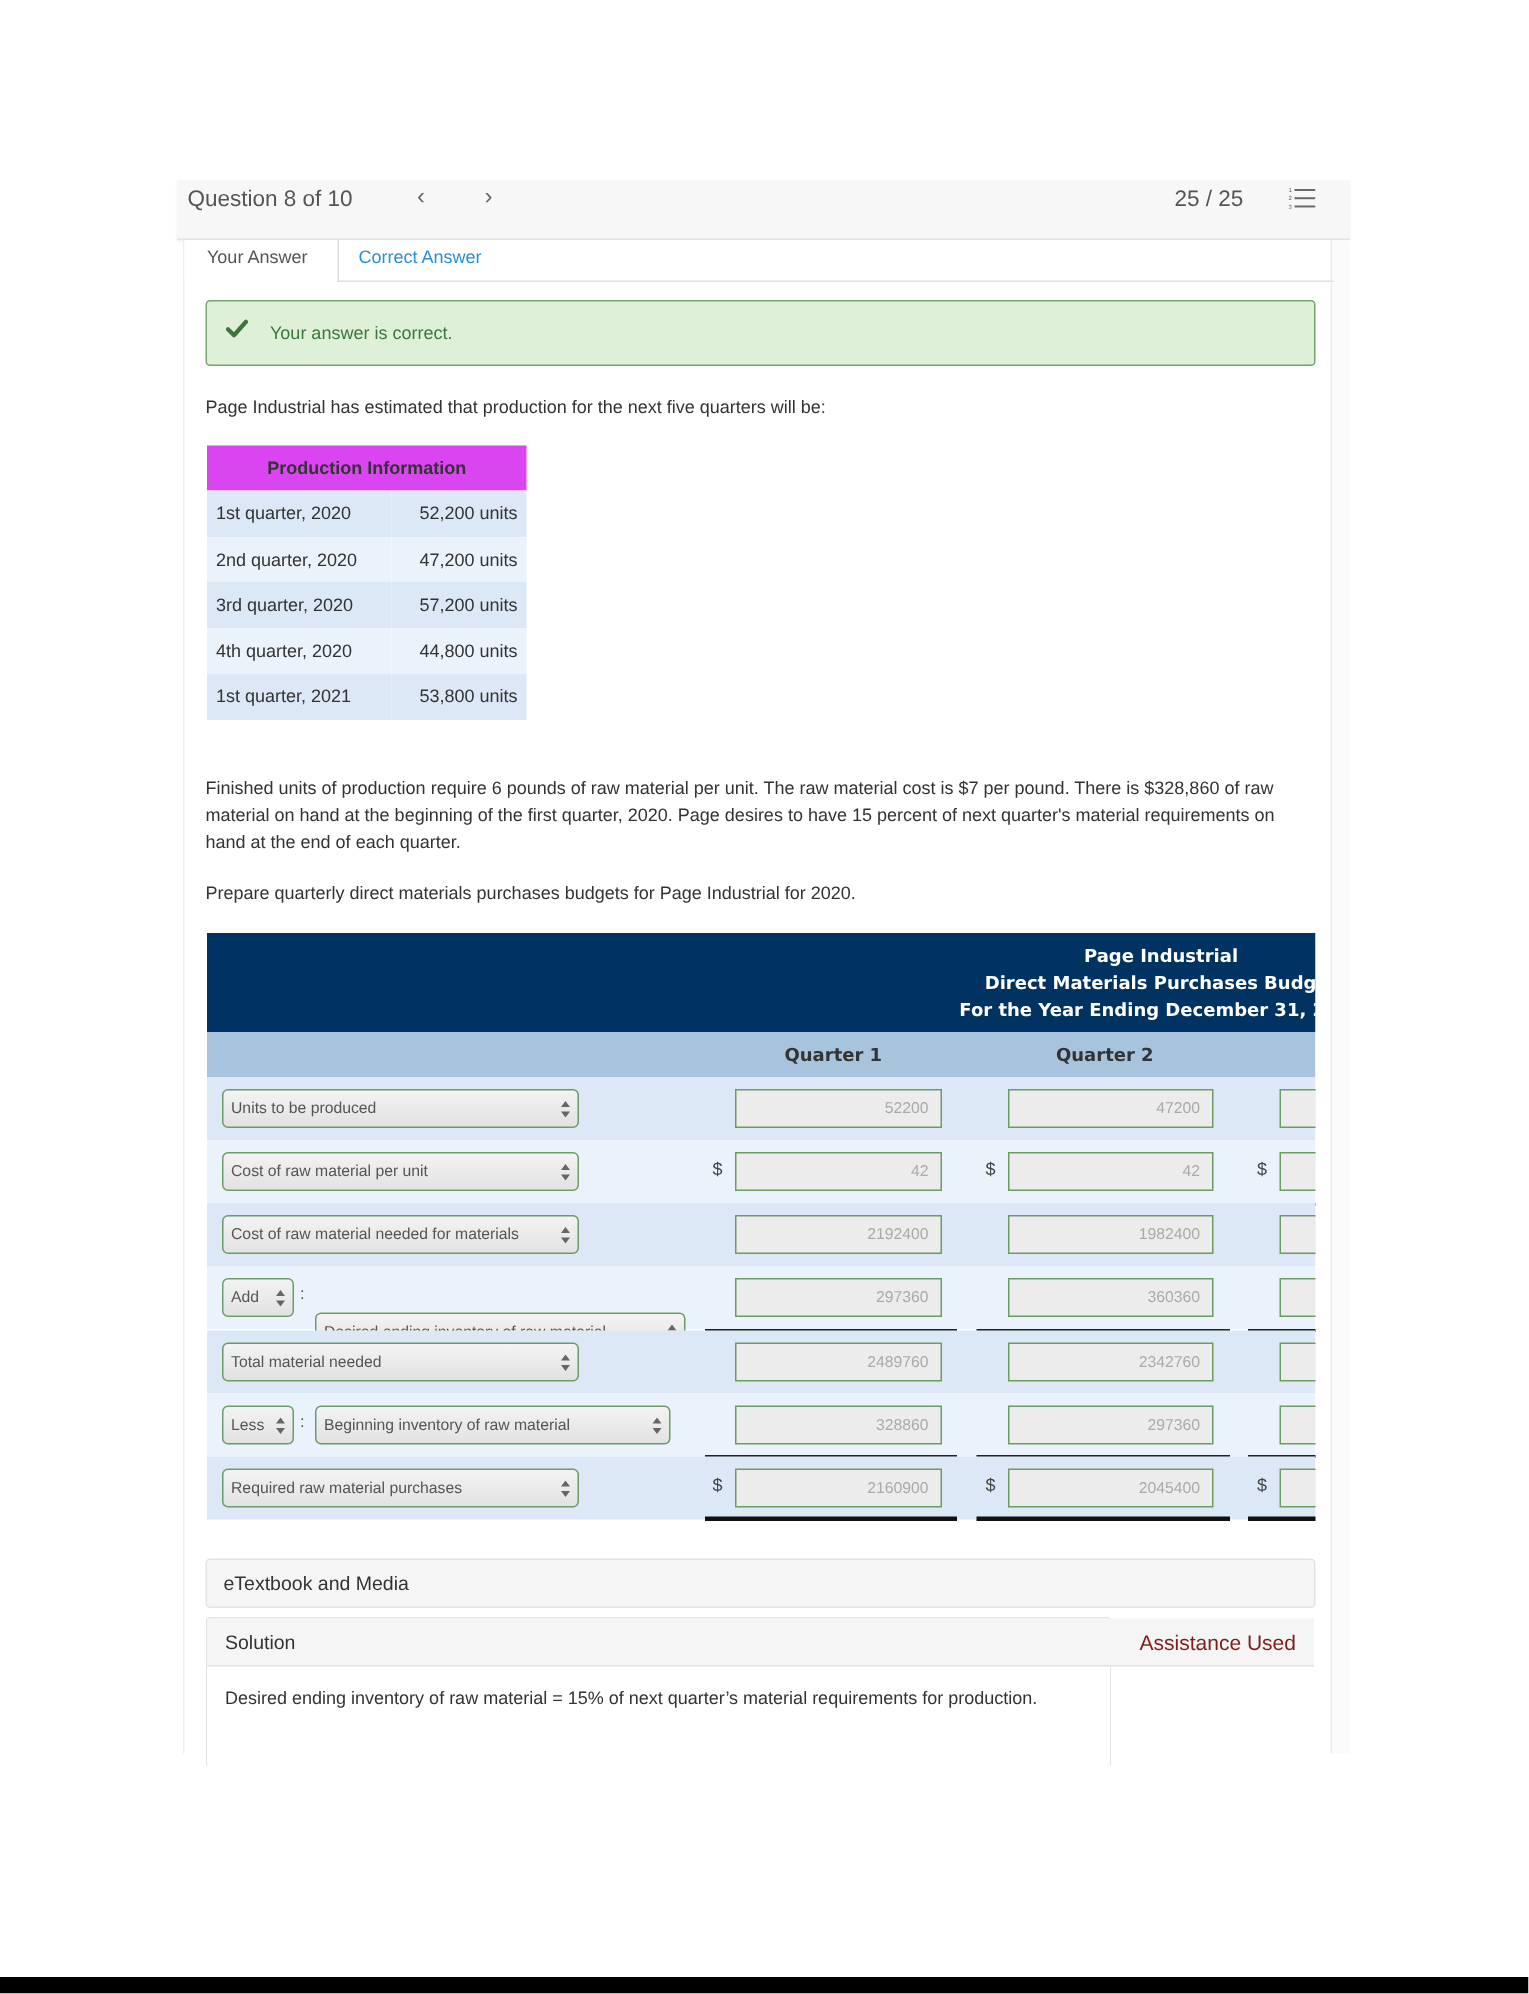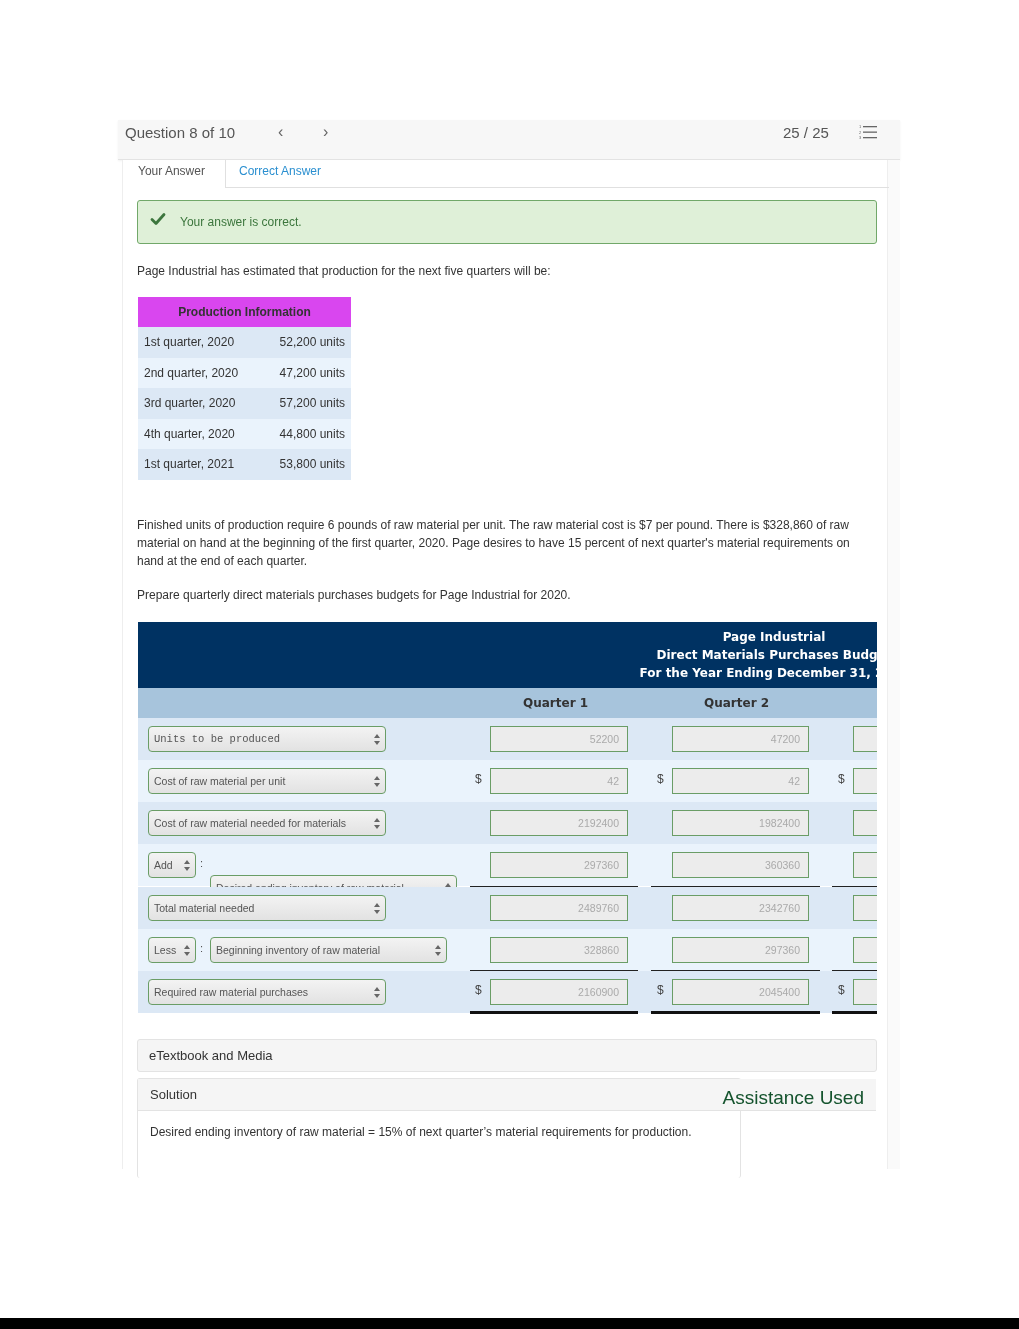--- a/index.html
+++ b/index.html
@@ -58,21 +58,21 @@
   .uline { position: absolute; height: 2px; background: #666; }
   .uline.thick { height: 3px; background: #111; }
   .uline.dark { background: #222; }
 
   .etb { position: absolute; left: 14px; top: 879px; width: 740px; height: 33px; background: #f5f5f5; border: 1px solid #e3e3e3; border-radius: 3px; }
   .etb .lbl { position: absolute; left: 11px; top: 8px; font-size: 13px; color: #333; cursor: pointer; }
 
   .sol { position: absolute; left: 14px; top: 918px; width: 604px; height: 100px; border: 1px solid #e3e3e3; border-radius: 3px; border-bottom: none; }
   .sol .head { position: absolute; left: 0; top: 0; width: 738px; height: 32px; background: #f5f5f5; border-bottom: 1px solid #e3e3e3; }
   .sol .head .lbl { position: absolute; left: 12px; top: 8px; font-size: 13px; color: #333; }
-  .sol .head .assist { position: absolute; right: 12px; top: 8px; font-size: 19px; color: #14532d; }
+  .sol .head .assist { position: absolute; right: 12px; top: 8px; font-size: 14px; color: #7f1d1d; }
   .sol .body { position: absolute; left: 12px; top: 46px; font-size: 12px; color: #333; }
 
   .bottom-bar { position: absolute; left: 0; top: 1318px; width: 1019px; height: 11px; background: #000; }
 </style>
 </head>
 <body>
 
 <div class="topbar">
   <span class="qlabel">Question 8 of 10</span>
   <span class="nav-prev">‹</span>
@@ -146,21 +146,21 @@
       <div class="title" style="top:8px;">Page Industrial</div>
       <div class="title" style="top:26px;">Direct Materials Purchases Budget</div>
       <div class="title" style="top:44px;">For the Year Ending December 31, 2020</div>
     </div>
     <div class="bud-cols">
       <span class="col" style="left:385px;">Quarter 1</span>
       <span class="col" style="left:566px;">Quarter 2</span>
     </div>
 
     <div class="brow odd" style="top:96px;">
-      <div class="sel" style="left:10px;width:238px;font-family:Liberation Mono, monospace;">
+      <div class="sel" style="left:10px;width:238px;">
         <span>Units to be produced</span>
         <svg class="arrows" viewBox="0 0 6 11">
             <path d="M0 4 L3 0 L6 4Z M0 7 L3 11 L6 7Z" fill="#666"></path>
           </svg>
       </div>
       <div class="inp" style="left:352px;width:138px;">52200</div>
       <div class="inp" style="left:534px;width:137px;">47200</div>
       <div class="inp" style="left:715px;width:40px;"></div>
     </div>
 

